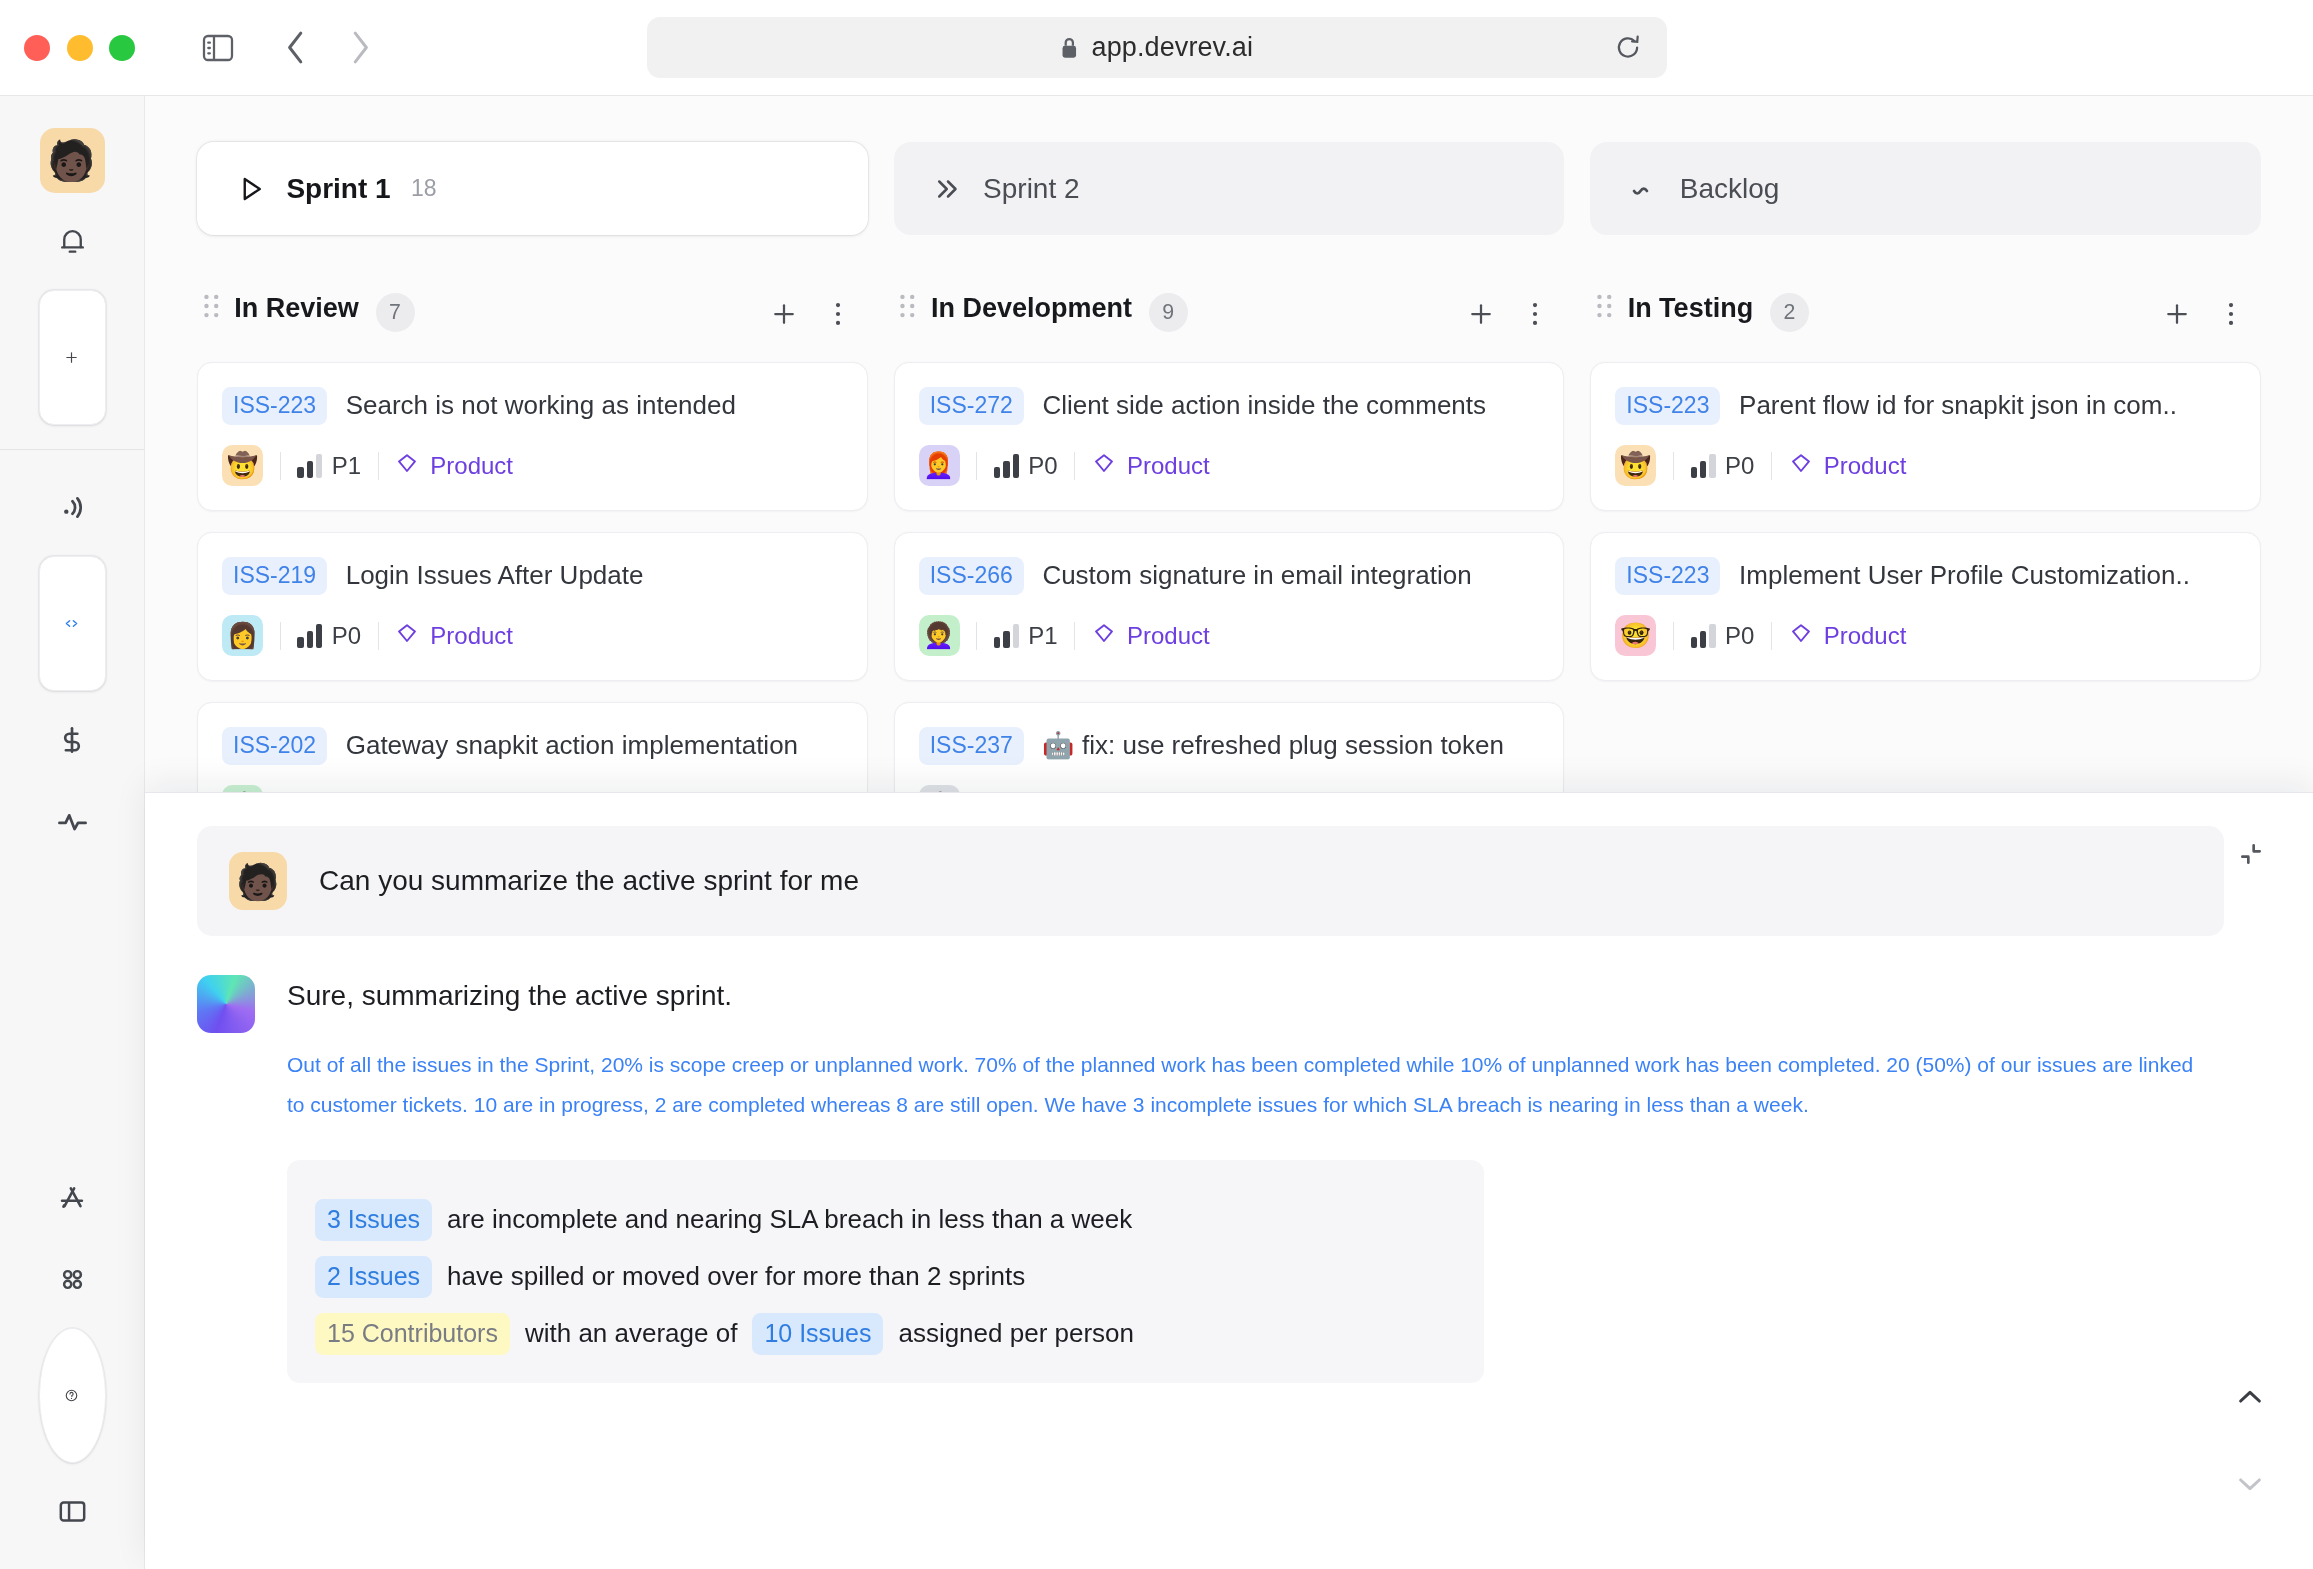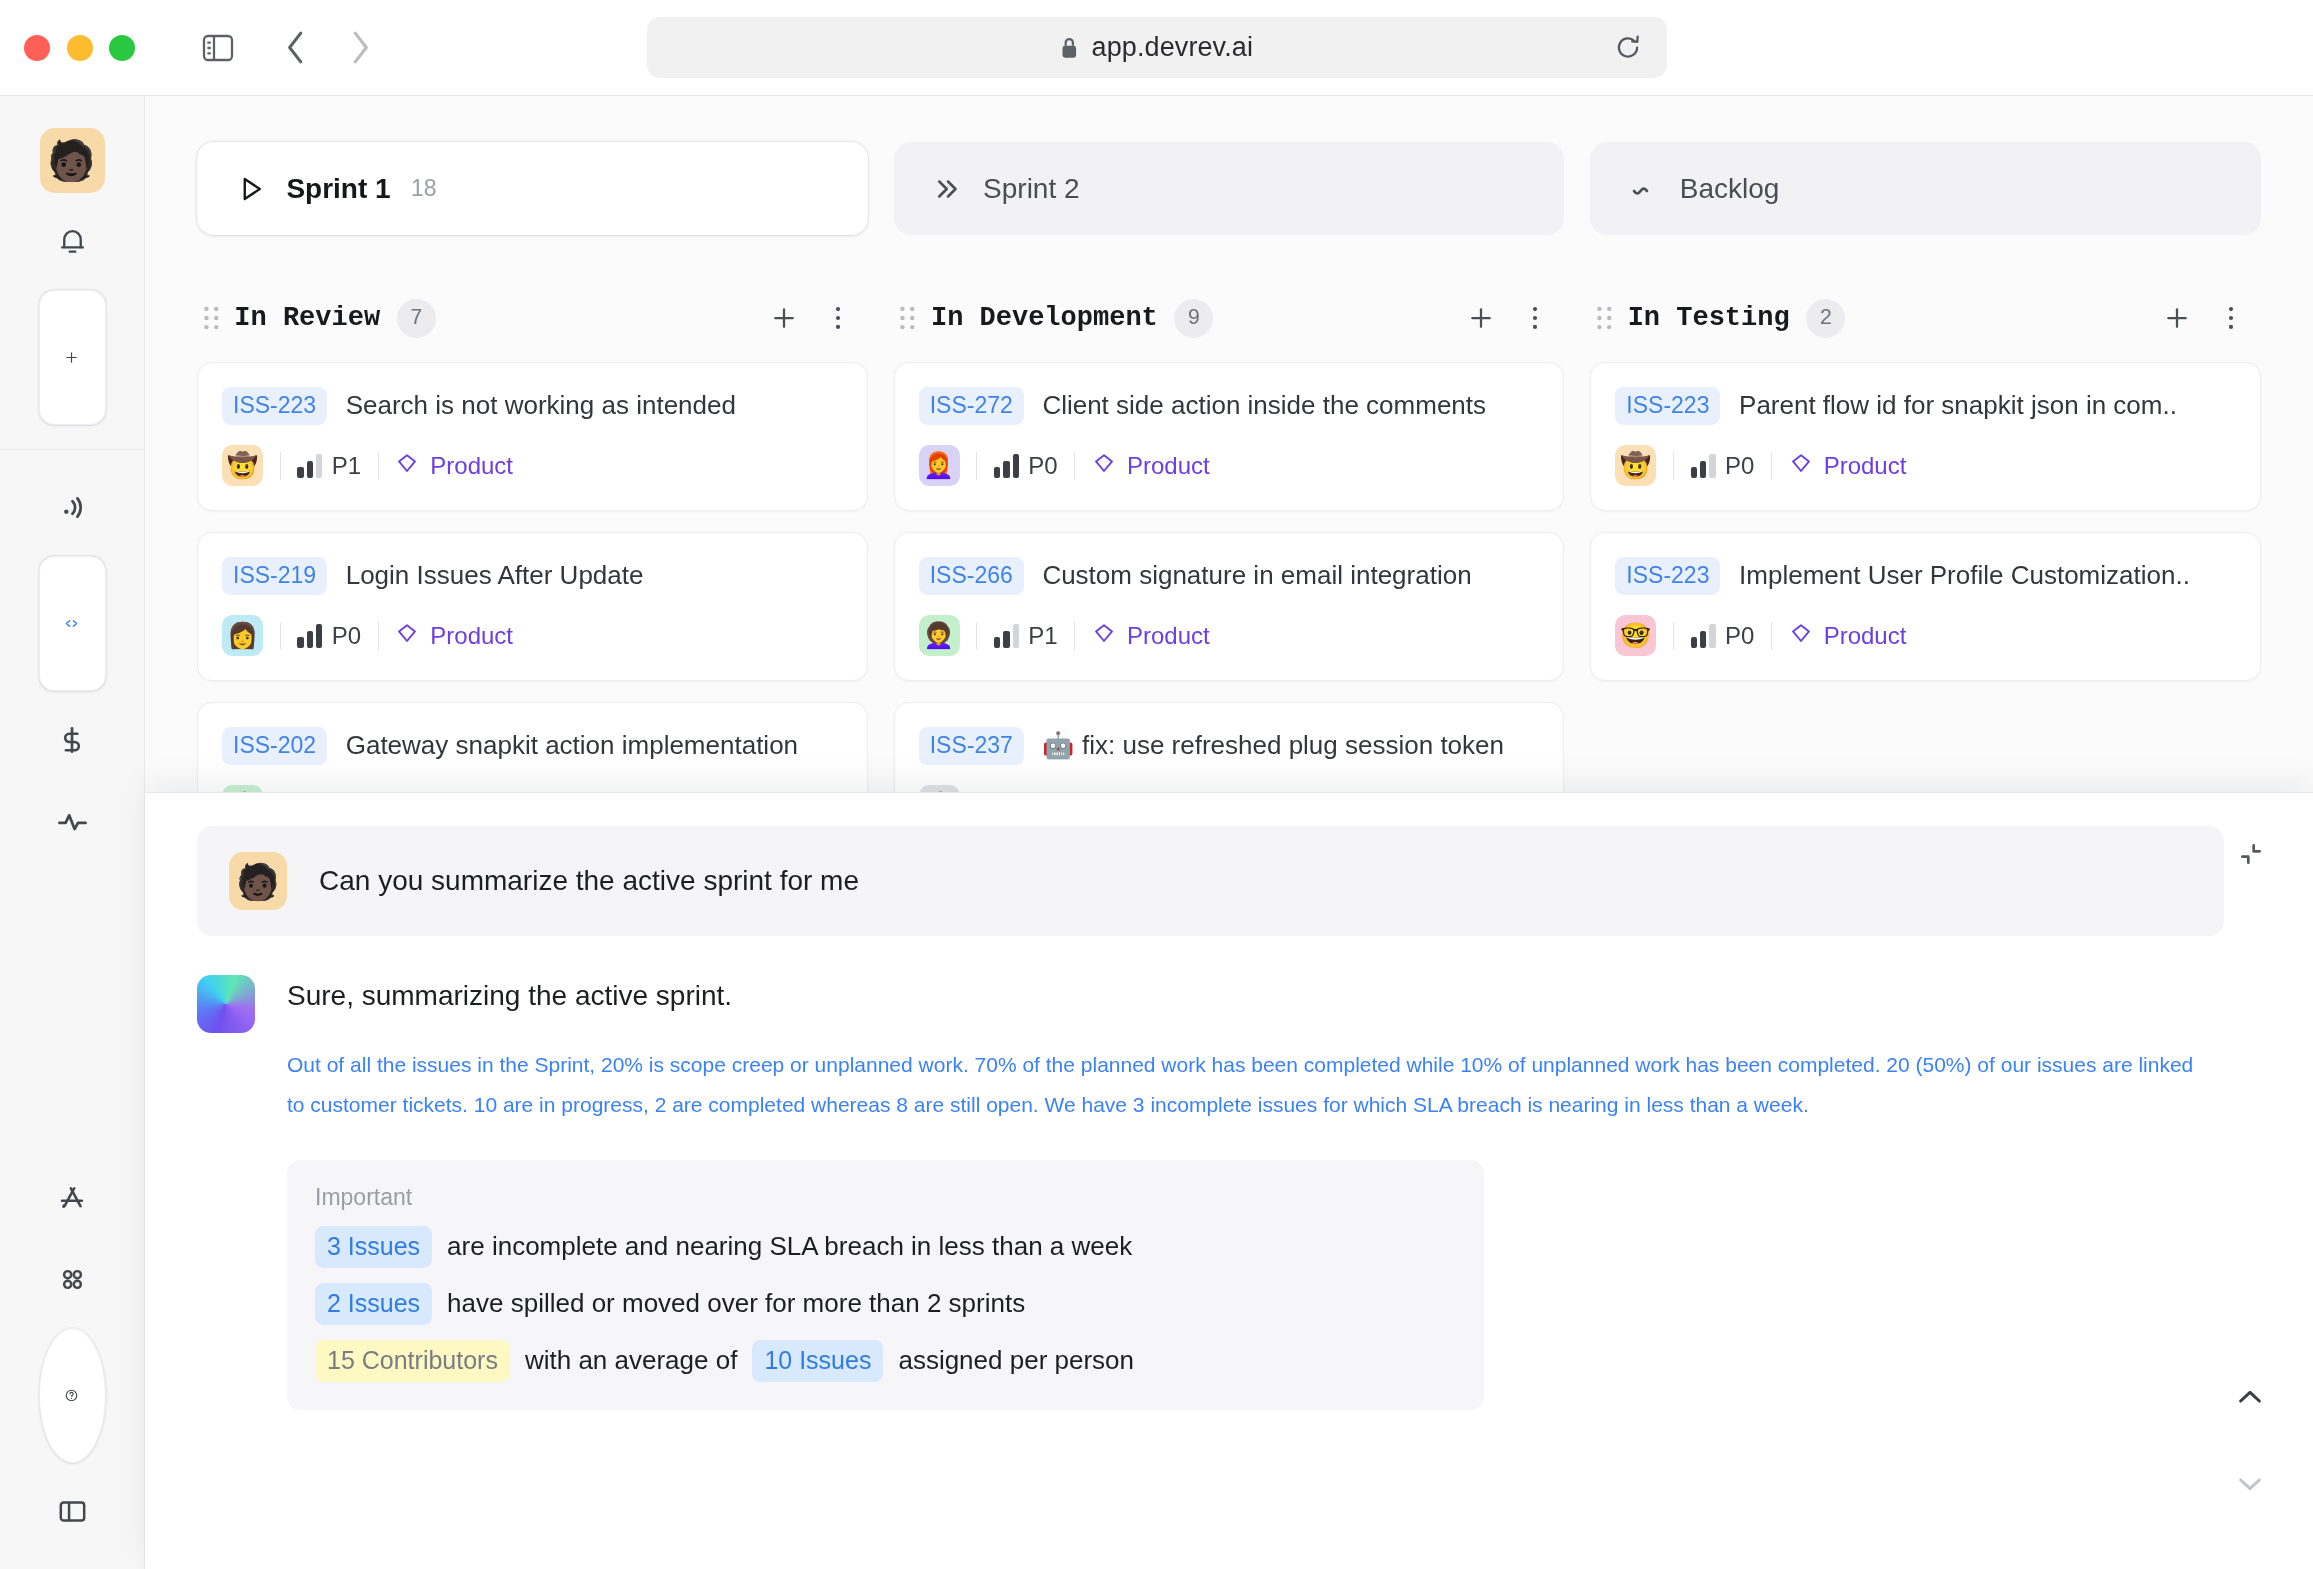--- a/index.html
+++ b/index.html
@@ -106,24 +106,23 @@
     font-weight: 600;
     box-shadow: 0 0.9px 3.7px rgba(20,20,30,.10), 0 0 0 0.9px rgba(20,20,30,.05);
   }
   .sprint-tab .tab-icon { display: flex; align-items: center; color: inherit; }
   .sprint-count { font-size: 23px; color: #9b9ea5; font-weight: 400; }
 
   .columns { display: flex; gap: 26px; margin-top: 58px; }
   .column { flex: 1 1 0; min-width: 0; }
 
   .col-head {
-    display: flex; align-items: center;
+    display: flex; 
     height: 50px;
     padding: 0 9.3px 0 5.6px;
-    font-family: Liberation Mono, monospace;
   }
   .drag-dots { display: flex; margin-right: 15px; color: #b9bbc0; }
   .col-title { font-size: 27px; font-weight: 600; color: #17191c; }
   .col-count {
     margin-left: 16.7px;
     min-width: 39px; height: 39px; padding: 0 11px;
     border-radius: 19.5px; background: #ececef;
     color: #6f737a; font-size: 21.3px;
     display: flex; align-items: center; justify-content: center;
   }
@@ -765,21 +764,20 @@
           <span class="msg-text">Can you summarize the active sprint for me</span>
         </div>
 
         <div class="msg-ai">
           <span class="ai-orb"></span>
           <div class="ai-body">
             <div class="ai-line">Sure, summarizing the active sprint.</div>
             <div class="ai-para">Out of all the issues in the Sprint, 20% is scope creep or unplanned work. 70% of the planned work has been completed while 10% of unplanned work has been completed. 20 (50%) of our issues are linked to customer tickets. 10 are in progress, 2 are completed whereas 8 are still open. We have 3 incomplete issues for which SLA breach is nearing in less than a week.</div>
 
             <div class="important-card">
-              <div class="important-label">Important</div>
 
               <div class="imp-row">
                 <span class="chip blue">3 Issues</span>
                 <span>are incomplete and nearing SLA breach in less than a week</span>
               </div>
 
               <div class="imp-row">
                 <span class="chip blue">2 Issues</span>
                 <span>have spilled or moved over for more than 2 sprints</span>
               </div>

